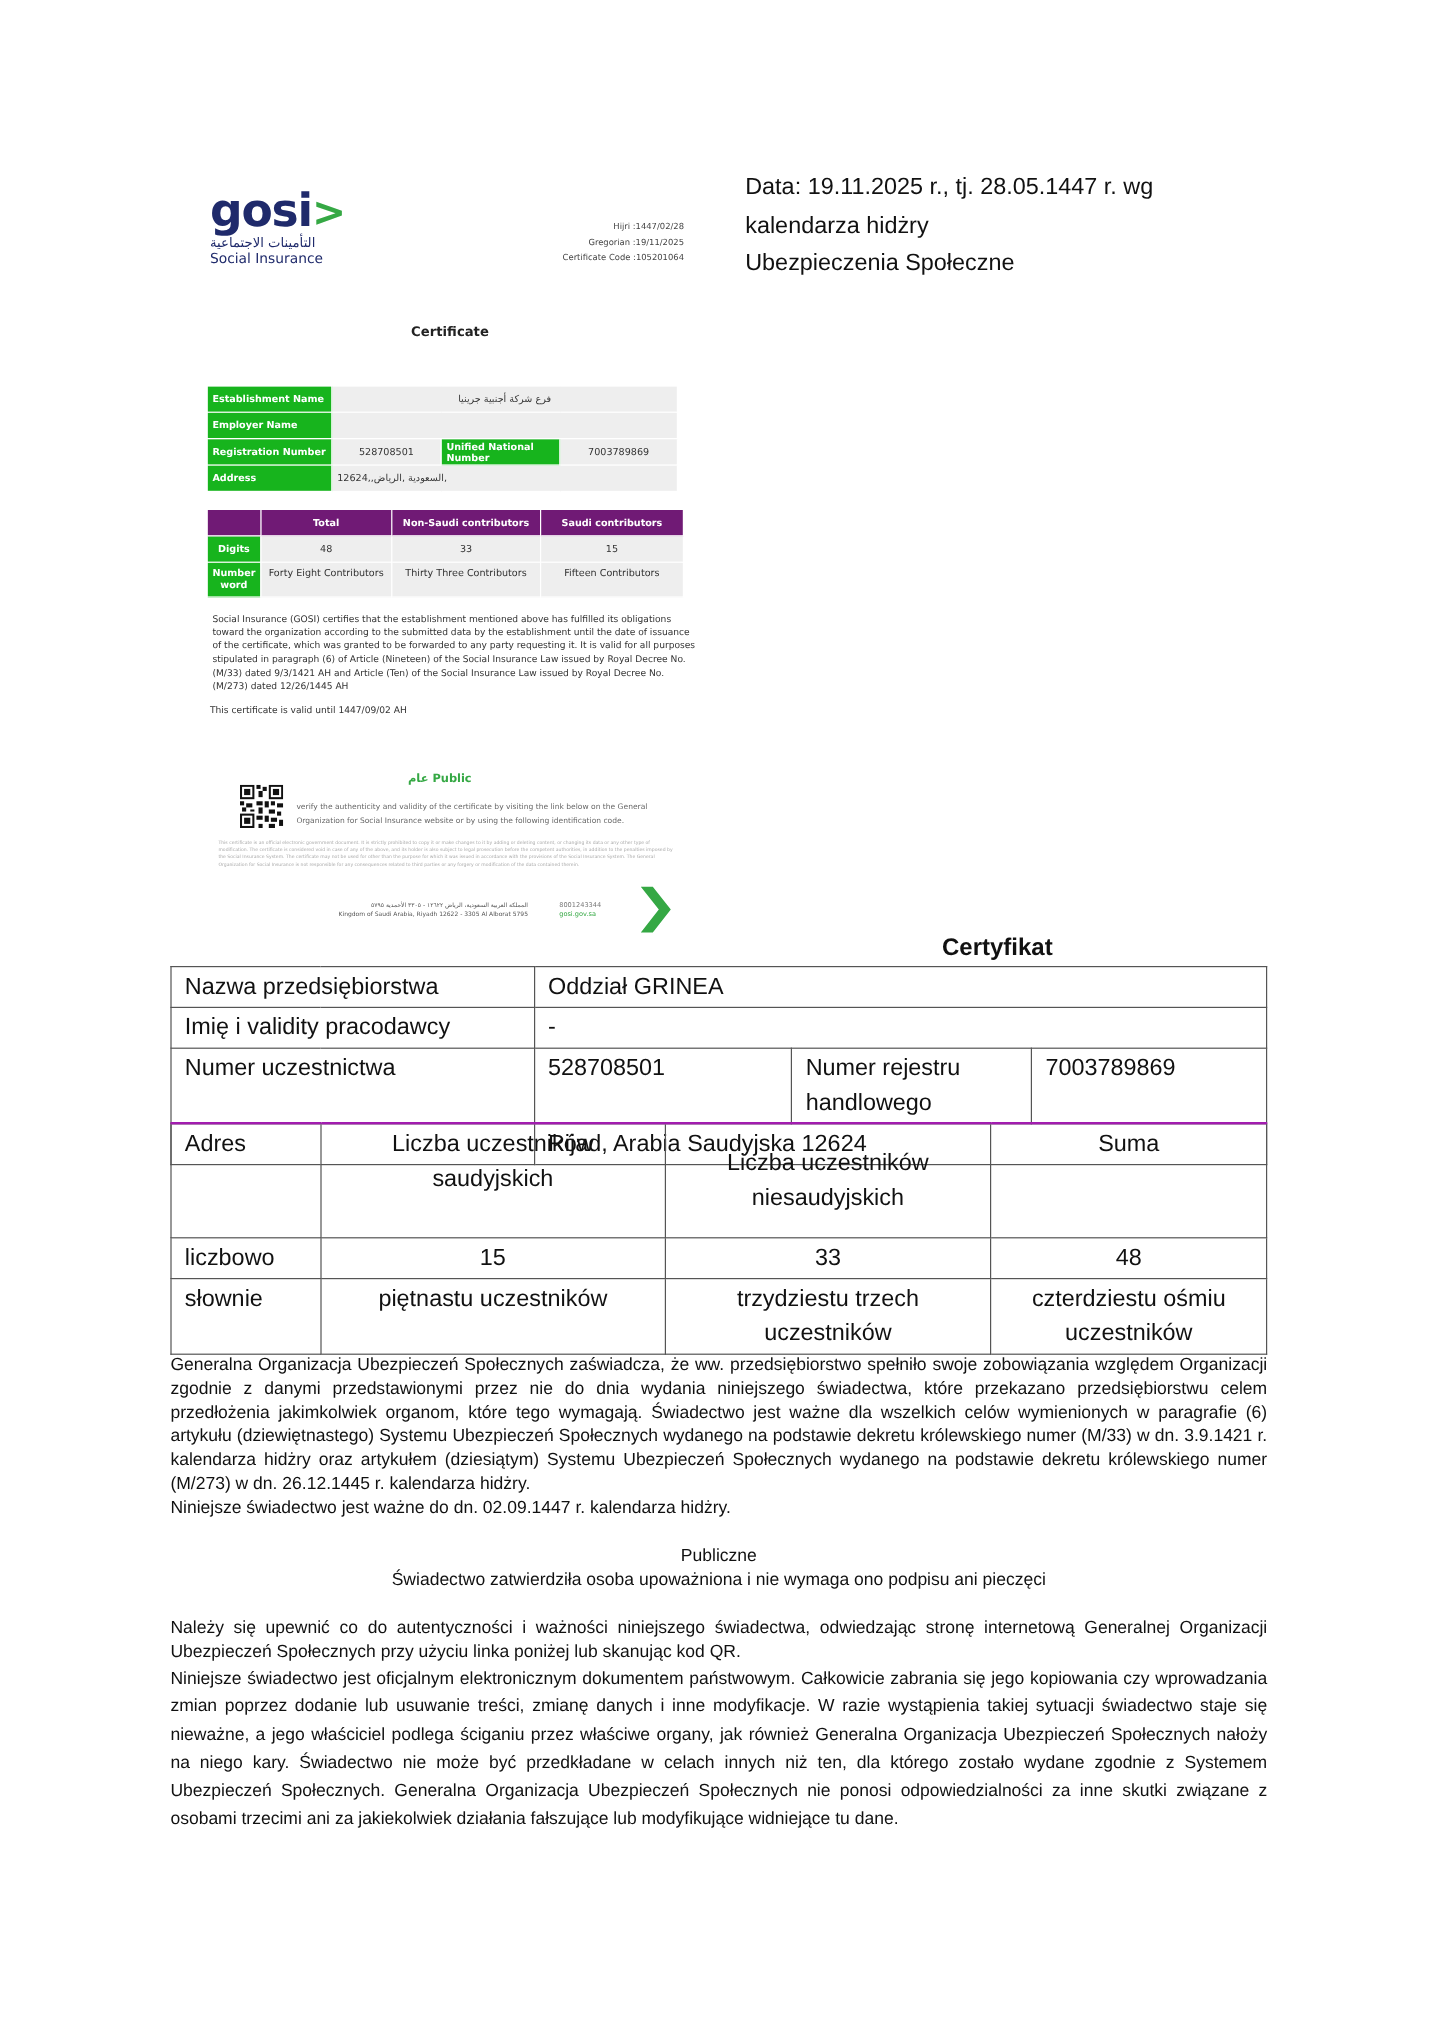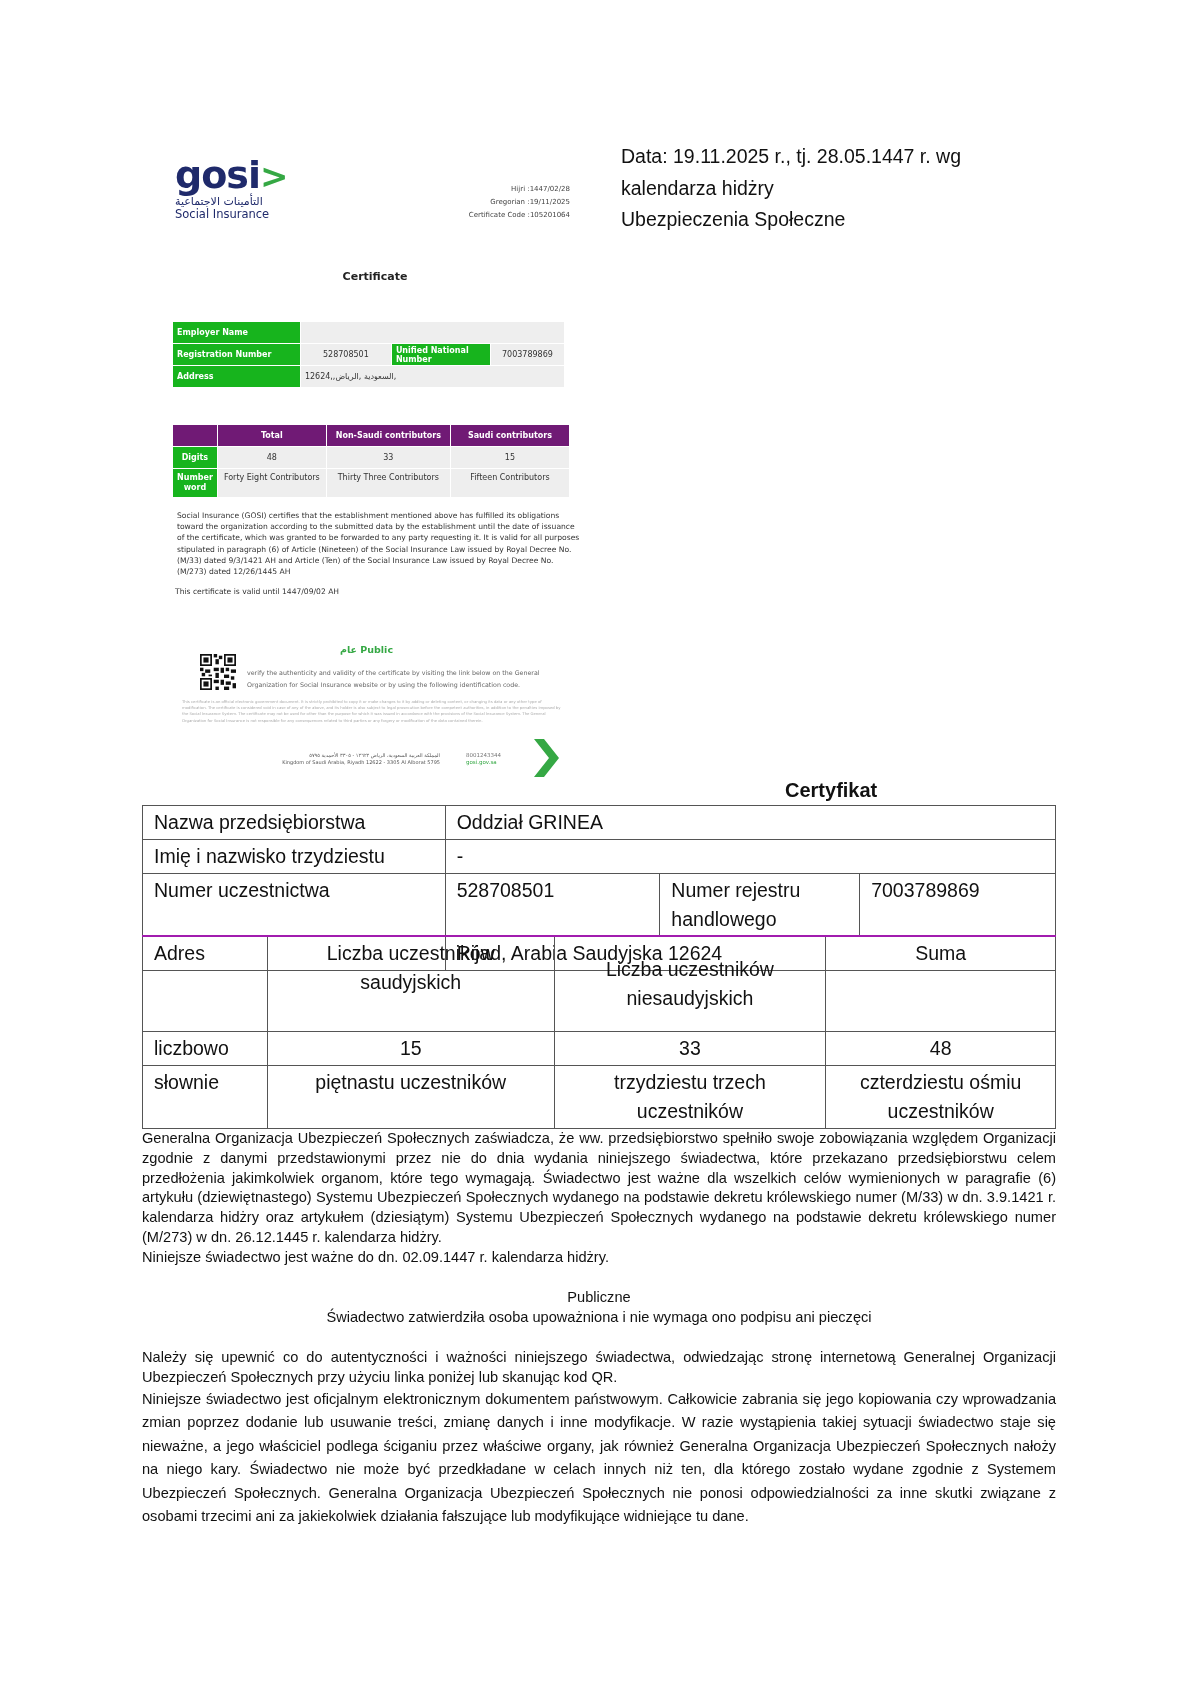--- a/index.html
+++ b/index.html
@@ -72,20 +72,24 @@
 <div class="abs scan-meta">
   <div>Hijri :1447/02/28</div>
   <div>Gregorian :19/11/2025</div>
   <div>Certificate Code :105201064</div>
 </div>
 
 <div class="abs scan-title">Certificate</div>
 
 <table class="abs scan scan1">
   <tbody>
+      <tr>
+    <td class="g" style="width:95px">Establishment Name</td>
+    <td class="c" colspan="3" dir="rtl">فرع شركة أجنبية جرينيا</td>
+  </tr>
   <tr>
     <td class="g">Employer Name</td>
     <td colspan="3"></td>
   </tr>
   <tr>
     <td class="g">Registration Number</td>
     <td class="c" style="width:82px">528708501</td>
     <td class="g" style="width:90px;line-height:9px">Unified National Number</td>
     <td class="c">7003789869</td>
   </tr>
@@ -186,21 +190,21 @@
       <col style="width:215px">
       <col style="width:200px">
       <col style="width:196px">
   </colgroup>
   <tbody>
       <tr>
     <td colspan="2">Nazwa przedsiębiorstwa</td>
     <td colspan="3">Oddział GRINEA</td>
   </tr>
   <tr>
-    <td colspan="2">Imię i nazwisko trzydziestu</td>
+    <td colspan="2">Imię i validity pracodawcy</td>
     <td colspan="3">-</td>
   </tr>
   <tr>
     <td colspan="2">Numer uczestnictwa</td>
     <td>528708501</td>
     <td style="width:158px">Numer rejestru handlowego</td>
     <td>7003789869</td>
   </tr>
   <tr>
     <td colspan="2">Adres</td>

